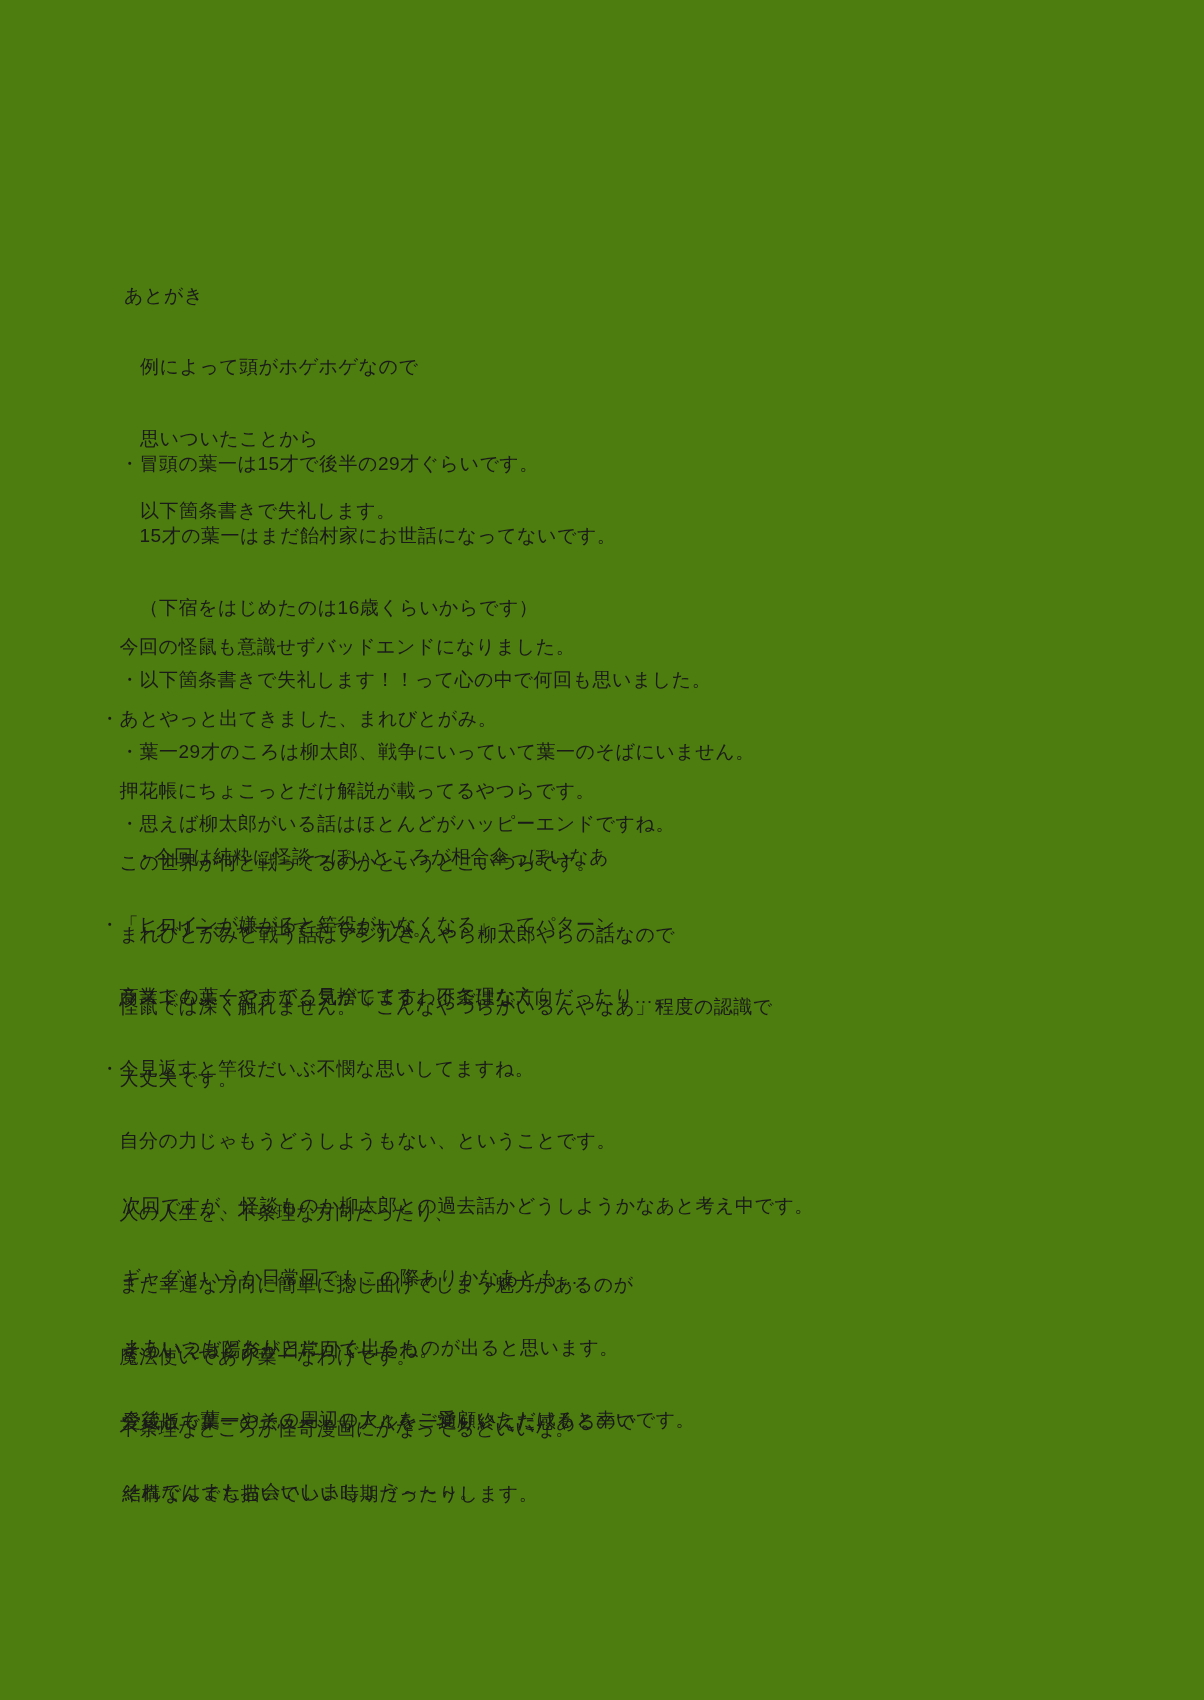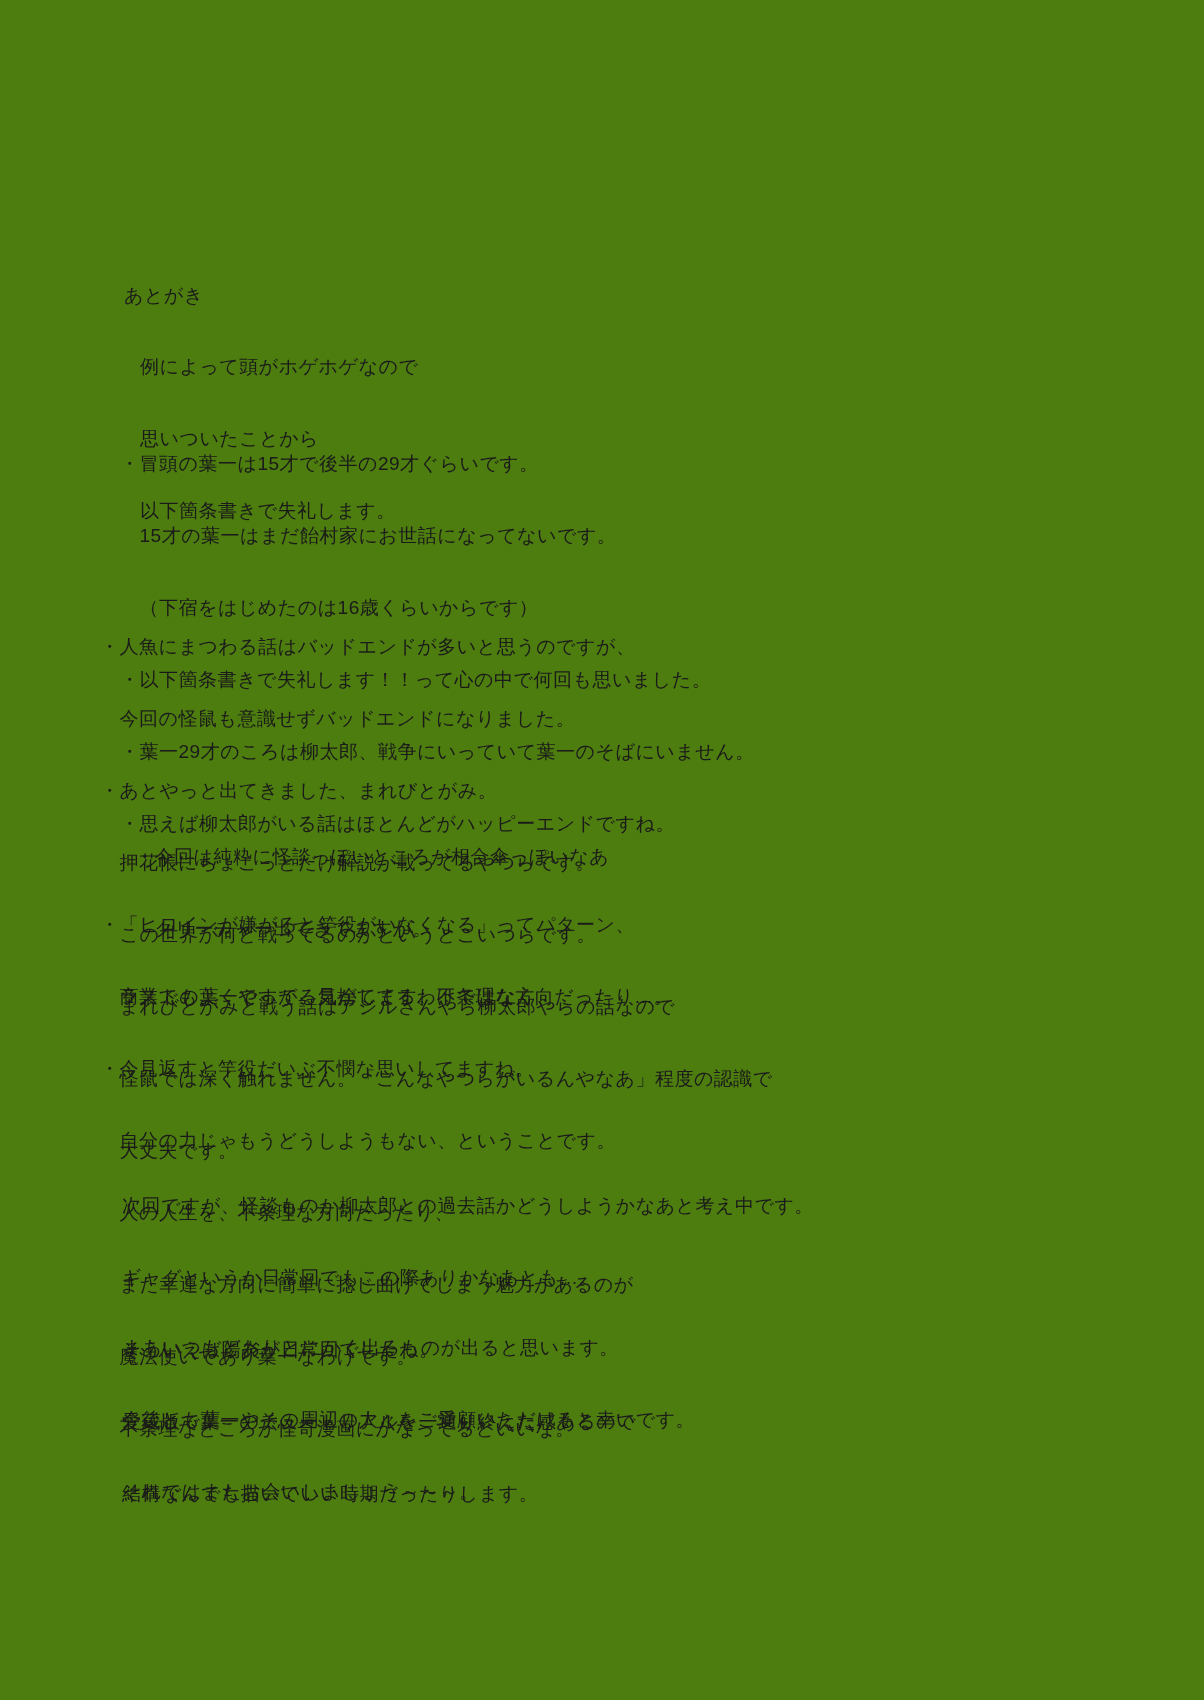--- a/index.html
+++ b/index.html
@@ -55,21 +55,20 @@
   <div class="block notes1-block">
     <div class="line">・冒頭の葉一は15才で後半の29才ぐらいです。</div>
     <div class="line">　15才の葉一はまだ飴村家にお世話になってないです。</div>
     <div class="line">　（下宿をはじめたのは16歳くらいからです）</div>
     <div class="line">・以下箇条書きで失礼します！！って心の中で何回も思いました。</div>
     <div class="line">・葉一29才のころは柳太郎、戦争にいっていて葉一のそばにいません。</div>
     <div class="line">・思えば柳太郎がいる話はほとんどがハッピーエンドですね。</div>
   </div>
 
   <div class="block notes2-block">
-    <div class="line">・人魚にまつわる話はバッドエンドが多いと思うのですが、</div>
     <div class="line">　今回の怪鼠も意識せずバッドエンドになりました。</div>
     <div class="line">・あとやっと出てきました、まれびとがみ。</div>
     <div class="line">　押花帳にちょこっとだけ解説が載ってるやつらです。</div>
     <div class="line">　この世界が何と戦ってるのかというとこいつらです。</div>
     <div class="line">　まれびとがみと戦う話はアジルさんやら柳太郎やらの話なので</div>
     <div class="line">　怪鼠では深く触れません。「こんなやつらがいるんやなあ」程度の認識で</div>
     <div class="line">　大丈夫です。</div>
   </div>
 
   <div class="block notes3-block">

